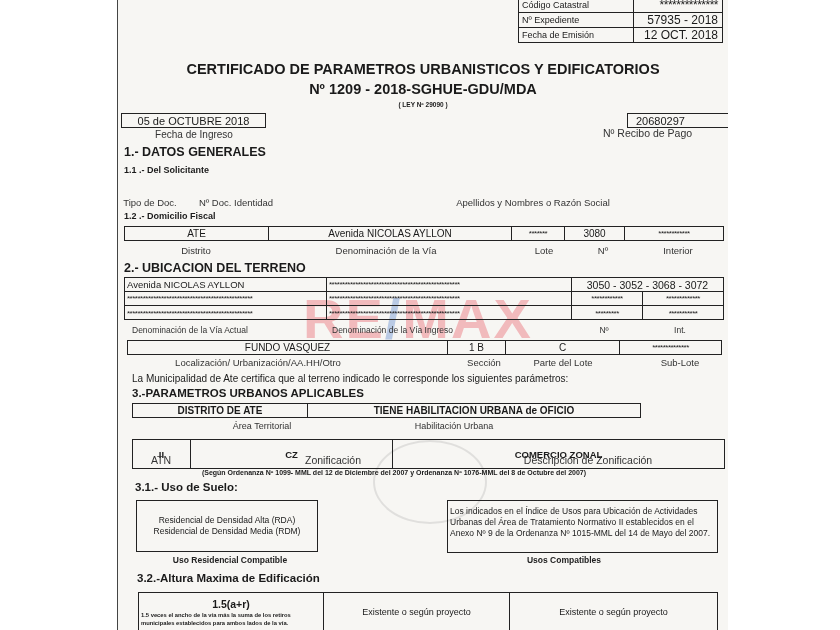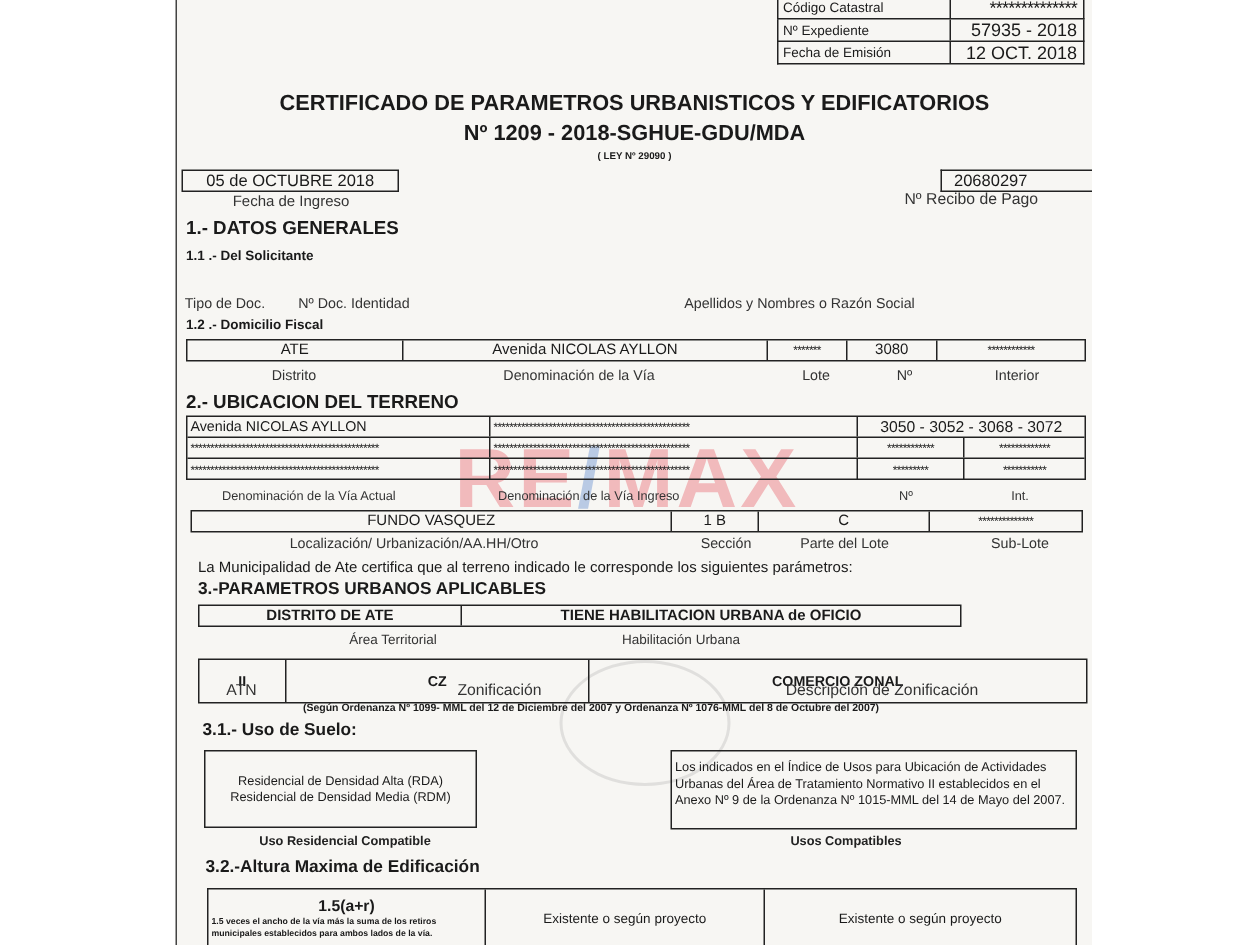--- a/index.html
+++ b/index.html
@@ -96,32 +96,32 @@
       <div class="cell stars" style="left:447px;width:71px;">************</div>
       <div class="cell last stars" style="left:518px;width:80px;">*************</div>
     </div>
     <div class="row last" style="top:28px;">
       <div class="cell stars" style="left:0;width:202px;justify-content:flex-start;padding-left:2px;">************************************************</div>
       <div class="cell stars" style="left:202px;width:245px;justify-content:flex-start;padding-left:2px;">**************************************************</div>
       <div class="cell stars" style="left:447px;width:71px;">*********</div>
       <div class="cell last stars" style="left:518px;width:80px;">***********</div>
     </div>
   </div>
-  <div class="lbl" style="left:30px;top:325px;font-size:8.5px;">Denominación de la Vía Actual</div>
+  <div class="lbl" style="left:14px;top:325px;font-size:8.5px;">Denominación de la Vía Actual</div>
   <div class="lbl" style="left:214px;top:325px;font-size:8.5px;">Denominación de la Vía Ingreso</div>
   <div class="lbl c" style="left:486px;top:325px;font-size:8.5px;">Nº</div>
   <div class="lbl c" style="left:562px;top:325px;font-size:8.5px;">Int.</div>
 
   <div class="box" style="left:9px;top:340px;width:595px;height:15px;font-size:10px;">
     <div class="cell" style="left:0;width:320px;">FUNDO  VASQUEZ</div>
     <div class="cell" style="left:320px;width:58px;">1 B</div>
     <div class="cell" style="left:378px;width:114px;">C</div>
     <div class="cell last stars" style="left:492px;width:101px;">**************</div>
   </div>
-  <div class="lbl c" style="left:158px;top:357px;text-align:right;">Localización/ Urbanización/AA.HH/Otro</div>
+  <div class="lbl c" style="left:140px;top:357px;text-align:right;">Localización/ Urbanización/AA.HH/Otro</div>
   <div class="lbl c" style="left:366px;top:357px;">Sección</div>
   <div class="lbl c" style="left:445px;top:357px;">Parte del Lote</div>
   <div class="lbl c" style="left:562px;top:357px;">Sub-Lote</div>
 
   <div class="abs" style="left:14px;top:373px;font-size:10px;white-space:nowrap;">La Municipalidad de Ate certifica que al terreno indicado le corresponde los siguientes parámetros:</div>
 
   <div class="sec" style="left:14px;top:387px;font-size:11.5px;">3.-PARAMETROS URBANOS APLICABLES</div>
   <div class="box" style="left:14px;top:403px;width:509px;height:15px;font-weight:bold;font-size:10px;">
     <div class="cell" style="left:0;width:175px;">DISTRITO DE ATE</div>
     <div class="cell last" style="left:175px;width:332px;">TIENE HABILITACION URBANA de OFICIO</div>

